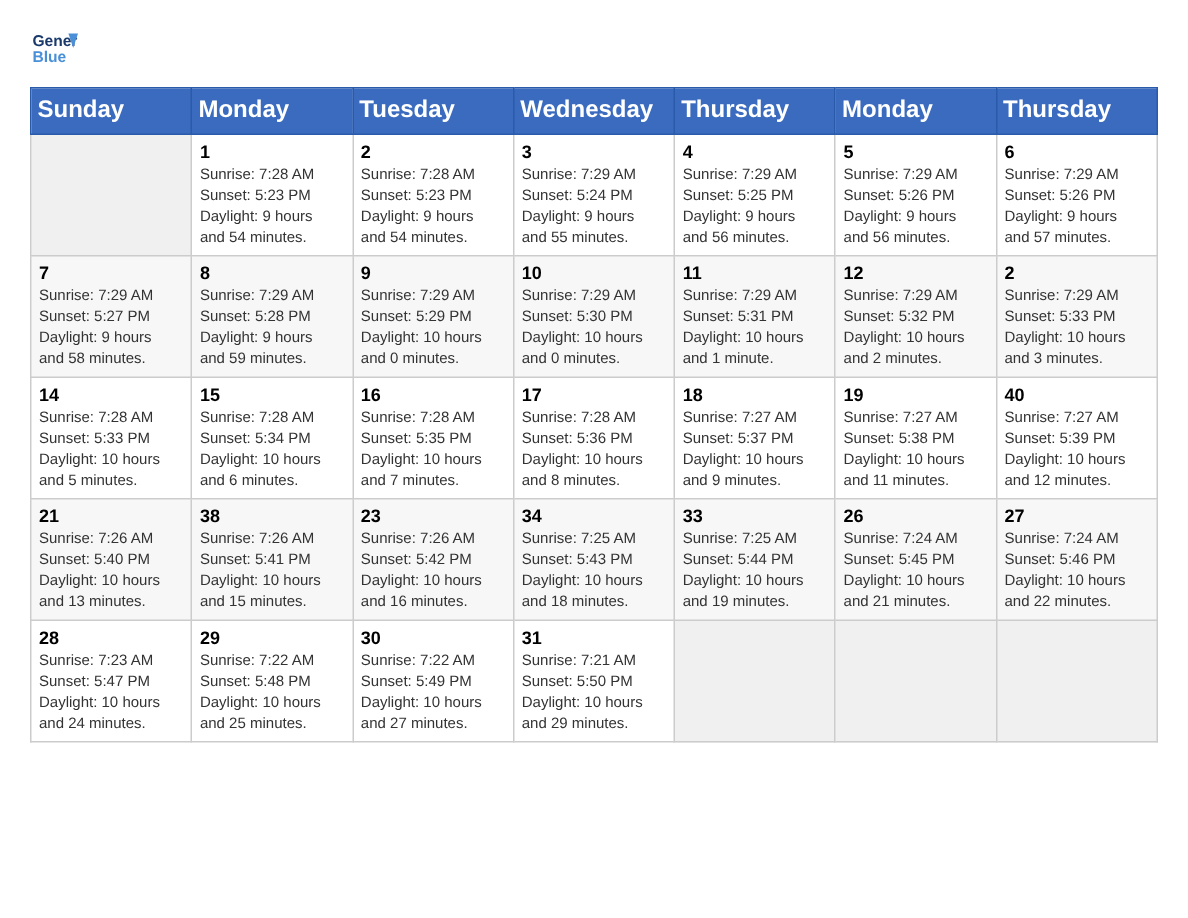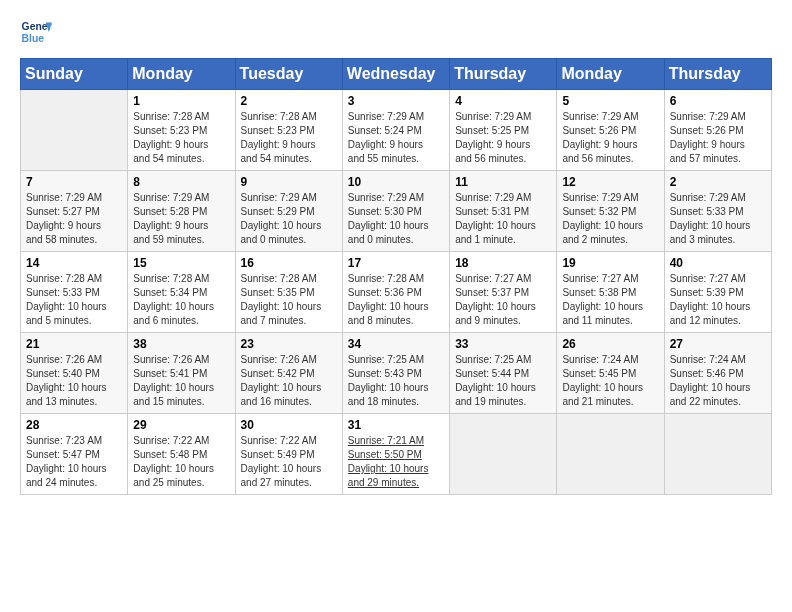--- a/index.html
+++ b/index.html
@@ -322,21 +322,21 @@
         </td>
         <td>
           <span class="day-num">30</span>
           <div class="day-info" style="white-space: pre-line;">Sunrise: 7:22 AM
 Sunset: 5:49 PM
 Daylight: 10 hours
 and 27 minutes.</div>
         </td>
         <td>
           <span class="day-num">31</span>
-          <div class="day-info" style="white-space: pre-line; text-decoration: underline;">Sunrise: 7:21 AM
+          <div class="day-info" style="white-space: pre-line;">Sunrise: 7:21 AM
 Sunset: 5:50 PM
 Daylight: 10 hours
 and 29 minutes.</div>
         </td>
         <td class="empty-cell"></td>
         <td class="empty-cell"></td>
         <td class="empty-cell"></td>
       </tr>
     </tbody>
 </table>

